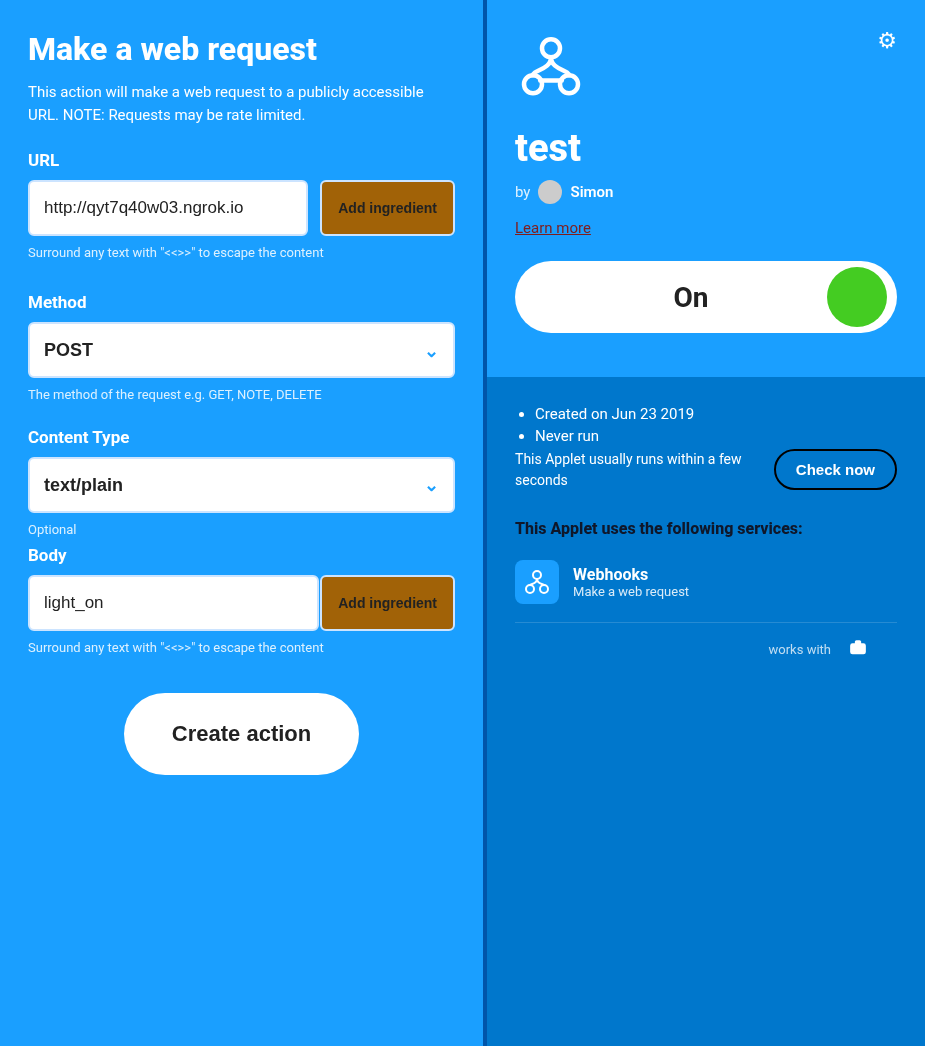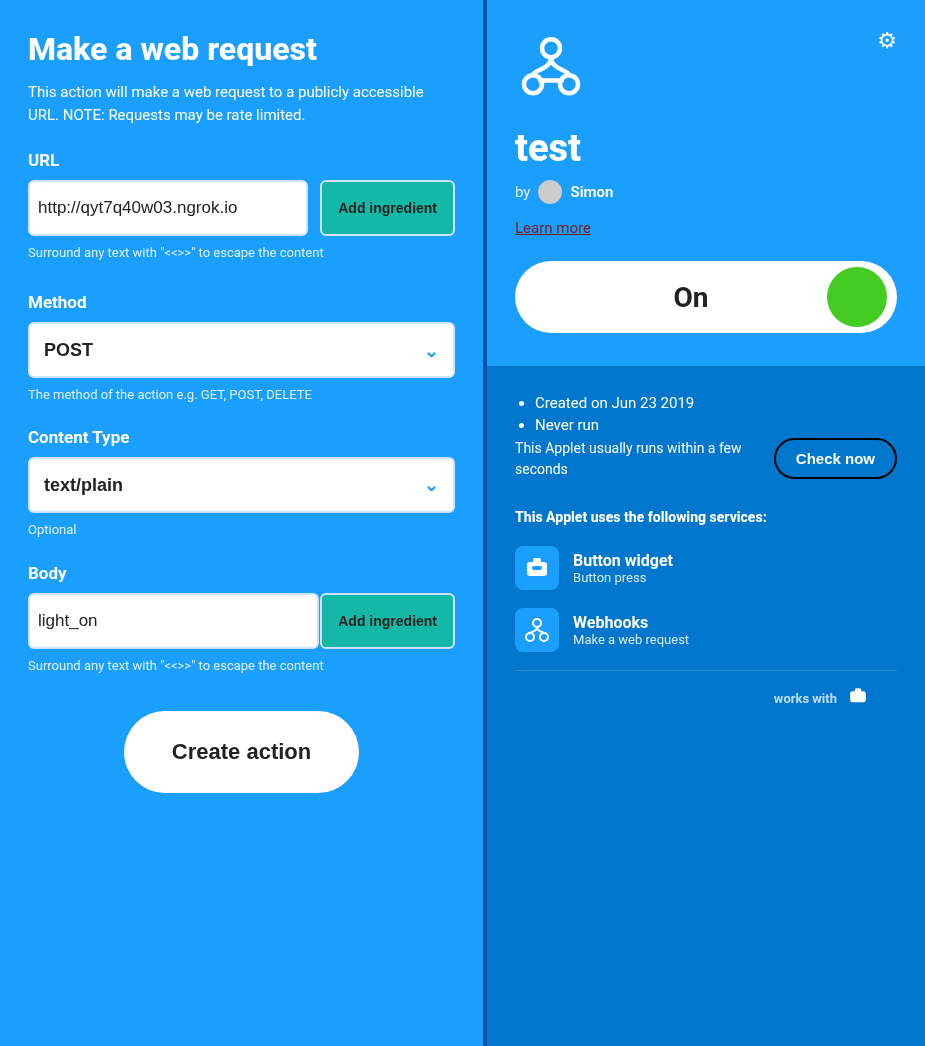--- a/index.html
+++ b/index.html
@@ -50,21 +50,21 @@
       color: rgba(255,255,255,0.85);
       font-size: 13px;
       margin-top: 8px;
       line-height: 1.4;
     }
     .url-section { margin-bottom: 8px; }
     .input-wrapper {
       background: white;
       border: 2.5px solid #cce4ff;
       border-radius: 6px;
-      padding: 0 8px;
+      padding: 0 14px;
       display: flex;
       align-items: center;
       height: 56px;
     }
     .input-wrapper input {
       border: none;
       outline: none;
       background: transparent;
       font-size: 17px;
       color: #222;
@@ -73,21 +73,21 @@
     .url-row {
       display: flex;
       align-items: flex-start;
       gap: 12px;
       margin-bottom: 0;
     }
     .url-input-col {
       flex: 1;
     }
     .add-ingredient-btn {
-      background: #14b8a6;
+      background: #a16207;
       color: #222;
       border: 2.5px solid #cce4ff;
       border-radius: 6px;
       padding: 10px 16px;
       font-size: 14px;
       font-weight: 600;
       cursor: pointer;
       white-space: nowrap;
       height: 56px;
     }
@@ -114,21 +114,21 @@
       cursor: pointer;
     }
     .chevron {
       color: #1a9fff;
       font-size: 18px;
       font-weight: 900;
       margin-left: auto;
       pointer-events: none;
     }
     .content-type-section { margin-top: 22px; }
-    .body-section { margin-top: 24px; }
+    .body-section { margin-top: 6px; }
     .body-row {
       display: flex;
       align-items: center;
       gap: 1px;
     }
     .create-action-btn {
       background: white;
       color: #222;
       border: none;
       border-radius: 50px;
@@ -214,21 +214,21 @@
     }
     .toggle-container {
       background: white;
       border-radius: 50px;
       height: 72px;
       display: flex;
       align-items: center;
       padding: 0 10px;
       position: relative;
       cursor: pointer;
-      margin-bottom: 1px;
+      margin-bottom: 12px;
     }
     .toggle-label {
       flex: 1;
       text-align: center;
       font-size: 28px;
       font-weight: 700;
       color: #222;
       padding-left: 30px;
     }
     .toggle-circle {
@@ -270,22 +270,22 @@
       color: white;
       border: 2px solid #000000;
       border-radius: 50px;
       padding: 10px 20px;
       font-size: 15px;
       font-weight: 600;
       cursor: pointer;
       white-space: nowrap;
     }
     .services-title {
-      color: #ffffff;
-      font-size: 14px;
+      color: #0f172a;
+      font-size: 16px;
       font-weight: 800;
       margin-bottom: 20px;
       line-height: 1.3;
       margin-top: 13px;
     }
     .service-item {
       display: flex;
       align-items: center;
       gap: 14px;
       margin-bottom: 18px;
@@ -314,24 +314,23 @@
     .service-desc {
       color: rgba(255,255,255,0.85);
       font-size: 13px;
     }
     .works-with-bar {
       background: #0077cc;
       padding: 14px 28px;
       display: flex;
       align-items: center;
       justify-content: flex-end;
-      gap: 10px;
+      gap: 16px;
       border-top: 1px solid rgba(255,255,255,0.15);
       margin-top: auto;
-      font-weight: bold;
     }
     .works-with-text {
       color: rgba(255,255,255,0.75);
       font-size: 13px;
     }
     .works-with-icon {
       color: white;
       font-size: 18px;
     }
     .divider-line {
@@ -368,21 +367,21 @@
       <div class="select-wrapper">
         <select>
           <option>POST</option>
           <option>GET</option>
           <option>PUT</option>
           <option>DELETE</option>
           <option>PATCH</option>
         </select>
         <span class="chevron">⌄</span>
       </div>
-      <div class="field-hint">The method of the action e.g. GET, POST, DELETE</div>
+      <div class="field-hint">The method of the request e.g. GET, NOTE, DELETE</div>
     </div>
 
     <div class="content-type-section">
       <div class="field-label">Content Type</div>
       <div class="select-wrapper">
         <select>
           <option>text/plain</option>
           <option>application/json</option>
           <option>application/x-www-form-urlencoded</option>
         </select>
@@ -452,33 +451,20 @@
         <li>Never run</li>
       </ul>
 
       <div class="check-row">
         <p class="check-description">This Applet usually runs within a few seconds</p>
         <button class="check-now-btn">Check now</button>
       </div>
 
       <div class="services-title">This Applet uses the following services:</div>
 
-      <div class="service-item">
-        <div class="service-icon">
-          <svg viewBox="0 0 28 28" xmlns="http://www.w3.org/2000/svg">
-            <rect x="4" y="8" width="20" height="14" rx="3" fill="white"></rect>
-            <rect x="10" y="4" width="8" height="6" rx="2" fill="white"></rect>
-            <rect x="9" y="12" width="10" height="4" rx="2" fill="#1a9fff"></rect>
-          </svg>
-        </div>
-        <div class="service-info">
-          <div class="service-name">Button widget</div>
-          <div class="service-desc">Button press</div>
-        </div>
-      </div>
 
       <div class="service-item">
         <div class="service-icon">
           <svg viewBox="0 0 28 28" fill="none" xmlns="http://www.w3.org/2000/svg">
             <circle cx="7" cy="21" r="4" stroke="white" stroke-width="2" fill="none"></circle>
             <circle cx="21" cy="21" r="4" stroke="white" stroke-width="2" fill="none"></circle>
             <circle cx="14" cy="7" r="4" stroke="white" stroke-width="2" fill="none"></circle>
             <path d="M14 11 C14 16 7 16 7 17" stroke="white" stroke-width="2" fill="none" stroke-linecap="round"></path>
             <path d="M14 11 C14 16 21 16 21 17" stroke="white" stroke-width="2" fill="none" stroke-linecap="round"></path>
           </svg>

